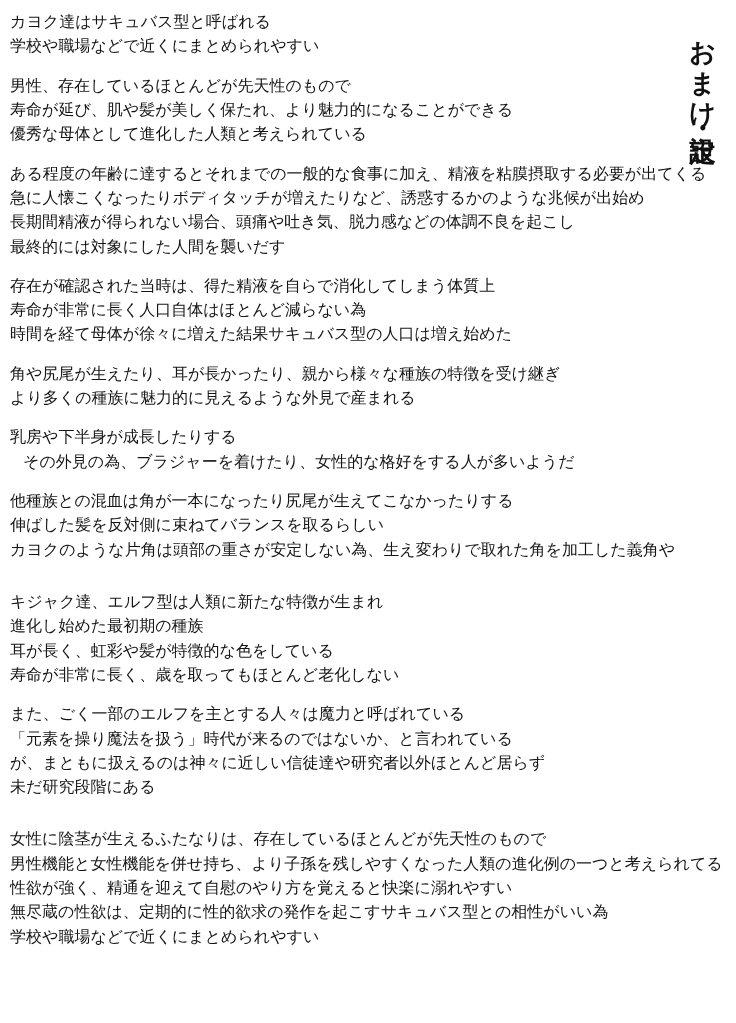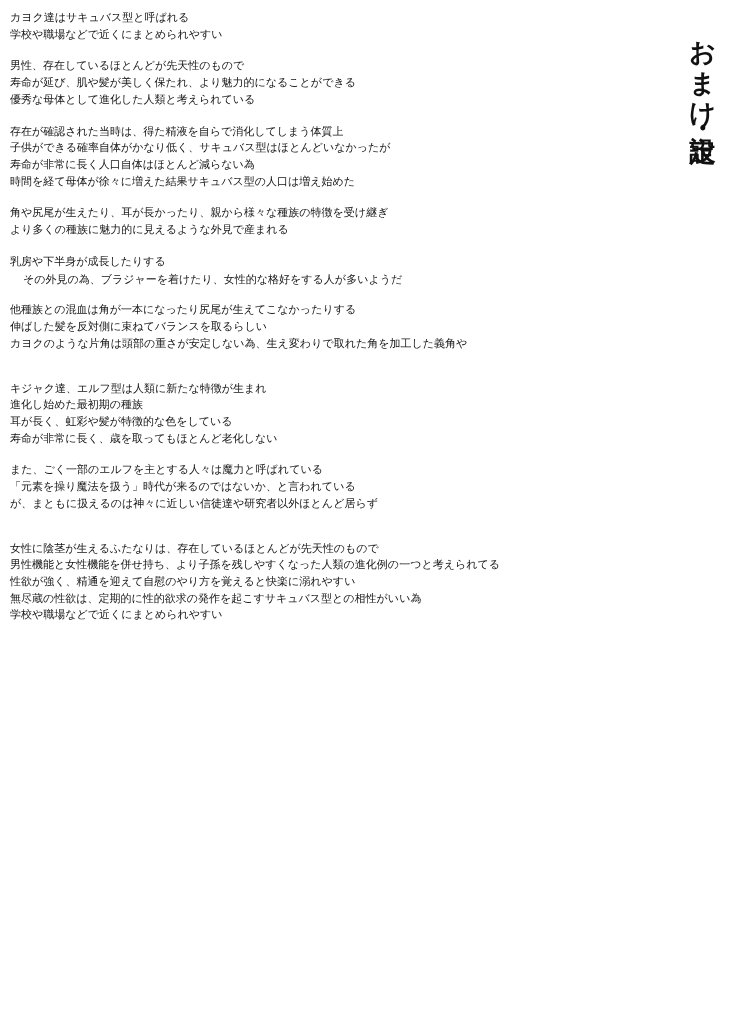--- a/index.html
+++ b/index.html
@@ -30,21 +30,21 @@
     text-orientation: upright;
     white-space: nowrap;
     color: #111111;
   }
   
   .body-text {
     position: absolute;
     top: 10px;
     left: 10px;
     width: 640px;
-    font-size: 11px;
+    font-size: 16px;
     line-height: 1.52;
     color: #141414;
   }
   .para {
     margin: 0 0 15px 0;
   }
   .para.gap-big {
     margin-bottom: 28px;
   }
   .line {
@@ -69,24 +69,29 @@
       <span class="line">カヨク達はサキュバス型と呼ばれる</span>
       <span class="line">学校や職場などで近くにまとめられやすい</span>
     </div>
 
     <div class="para">
       <span class="line">男性、存在しているほとんどが先天性のもので</span>
       <span class="line">寿命が延び、肌や髪が美しく保たれ、より魅力的になることができる</span>
       <span class="line">優秀な母体として進化した人類と考えられている</span>
     </div>
 
+    <div class="para">
+      <span class="line">ある程度の年齢に達するとそれまでの一般的な食事に加え、精液を粘膜摂取する必要が出てくる</span>
+      <span class="line">急に人懐こくなったりボディタッチが増えたりなど、誘惑するかのような兆候が出始め</span>
+      <span class="line">長期間精液が得られない場合、頭痛や吐き気、脱力感などの体調不良を起こし</span>
+      <span class="line">最終的には対象にした人間を襲いだす</span>
+    </div>
 
     <div class="para">
       <span class="line">存在が確認された当時は、得た精液を自らで消化してしまう体質上</span>
-      <span class="line">子供ができる確率自体がかなり低く、サキュバス型はほとんどいなかったが</span>
       <span class="line">寿命が非常に長く人口自体はほとんど減らない為</span>
       <span class="line">時間を経て母体が徐々に増えた結果サキュバス型の人口は増え始めた</span>
     </div>
 
     <div class="para">
       <span class="line">角や尻尾が生えたり、耳が長かったり、親から様々な種族の特徴を受け継ぎ</span>
       <span class="line">より多くの種族に魅力的に見えるような外見で産まれる</span>
     </div>
 
     <div class="para">
@@ -104,20 +109,21 @@
       <span class="line">キジャク達、エルフ型は人類に新たな特徴が生まれ</span>
       <span class="line">進化し始めた最初期の種族</span>
       <span class="line">耳が長く、虹彩や髪が特徴的な色をしている</span>
       <span class="line">寿命が非常に長く、歳を取ってもほとんど老化しない</span>
     </div>
 
     <div class="para gap-big">
       <span class="line">また、ごく一部のエルフを主とする人々は魔力と呼ばれている</span>
       <span class="line">「元素を操り魔法を扱う」時代が来るのではないか、と言われている</span>
       <span class="line">が、まともに扱えるのは神々に近しい信徒達や研究者以外ほとんど居らず</span>
+      <span class="line">未だ研究段階にある</span>
     </div>
 
     <div class="para gap-big">
       <span class="line">女性に陰茎が生えるふたなりは、存在しているほとんどが先天性のもので</span>
       <span class="line">男性機能と女性機能を併せ持ち、より子孫を残しやすくなった人類の進化例の一つと考えられてる</span>
       <span class="line">性欲が強く、精通を迎えて自慰のやり方を覚えると快楽に溺れやすい</span>
       <span class="line">無尽蔵の性欲は、定期的に性的欲求の発作を起こすサキュバス型との相性がいい為</span>
       <span class="line">学校や職場などで近くにまとめられやすい</span>
     </div>
 

